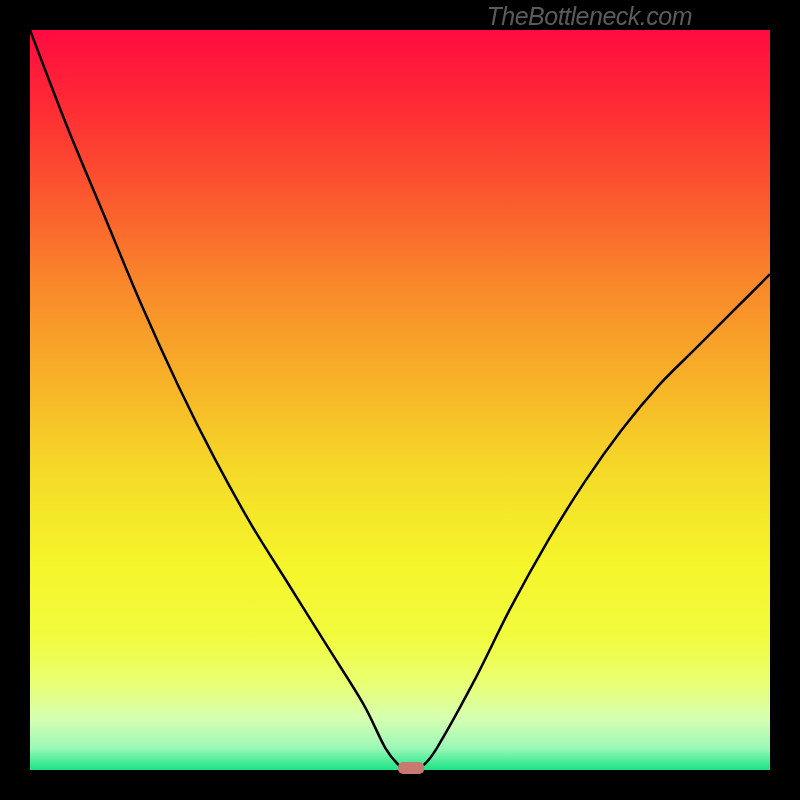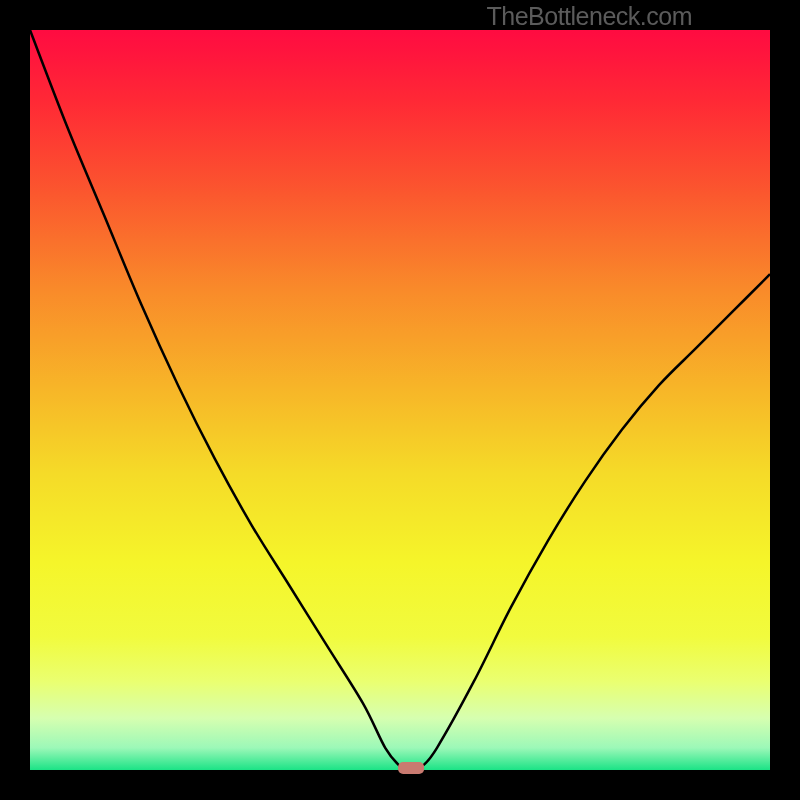--- a/index.html
+++ b/index.html
@@ -8,20 +8,21 @@
     width: 800px;
     height: 800px;
     background: #000;
     font-family: Arial, Helvetica, sans-serif;
     overflow: hidden;
   }
   .chart-container {
     position: relative;
     width: 702px;
     height: 800px;
+    font-style: italic;
   }
   .watermark {
     position: absolute;
     top: 2px;
     right: 10px;
     color: #5b5b5b;
     font-size: 25px;
     font-weight: 500;
     letter-spacing: -0.5px;
     z-index: 10;

